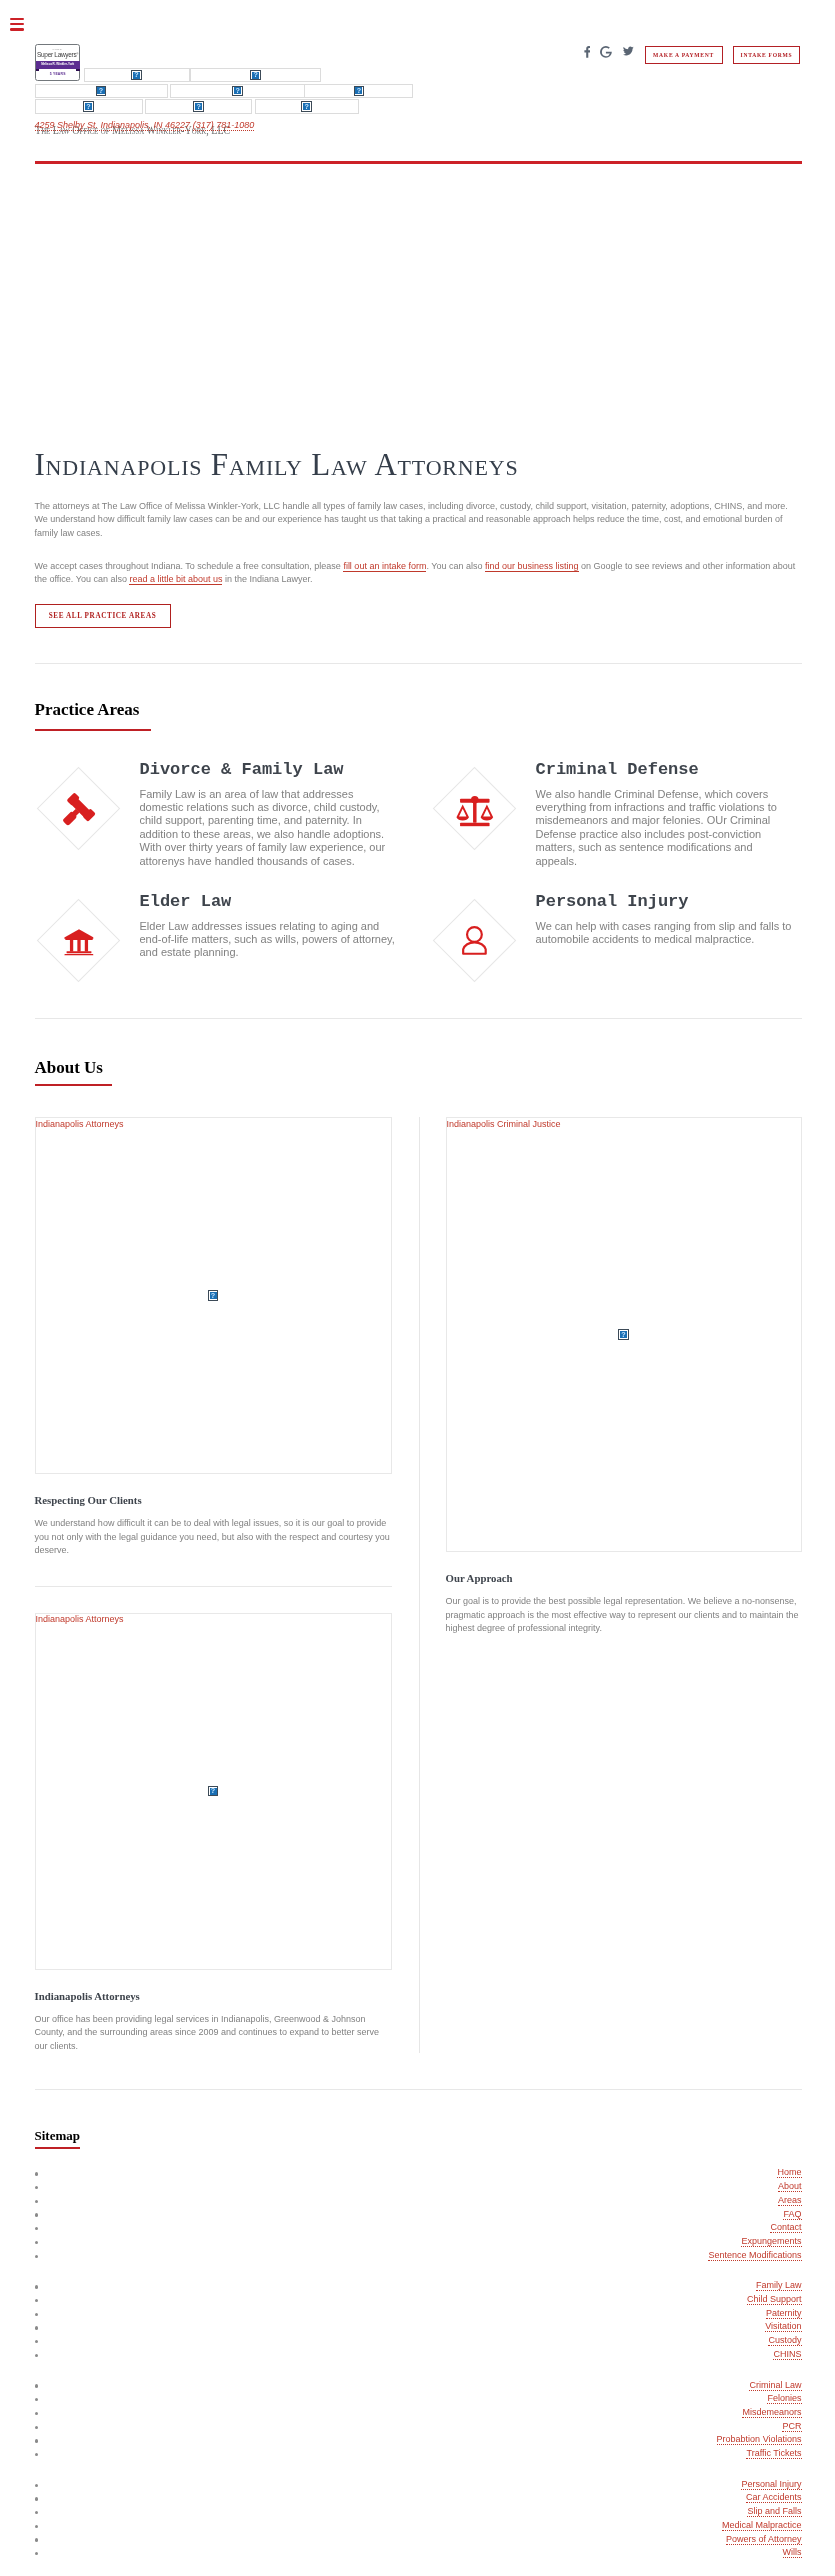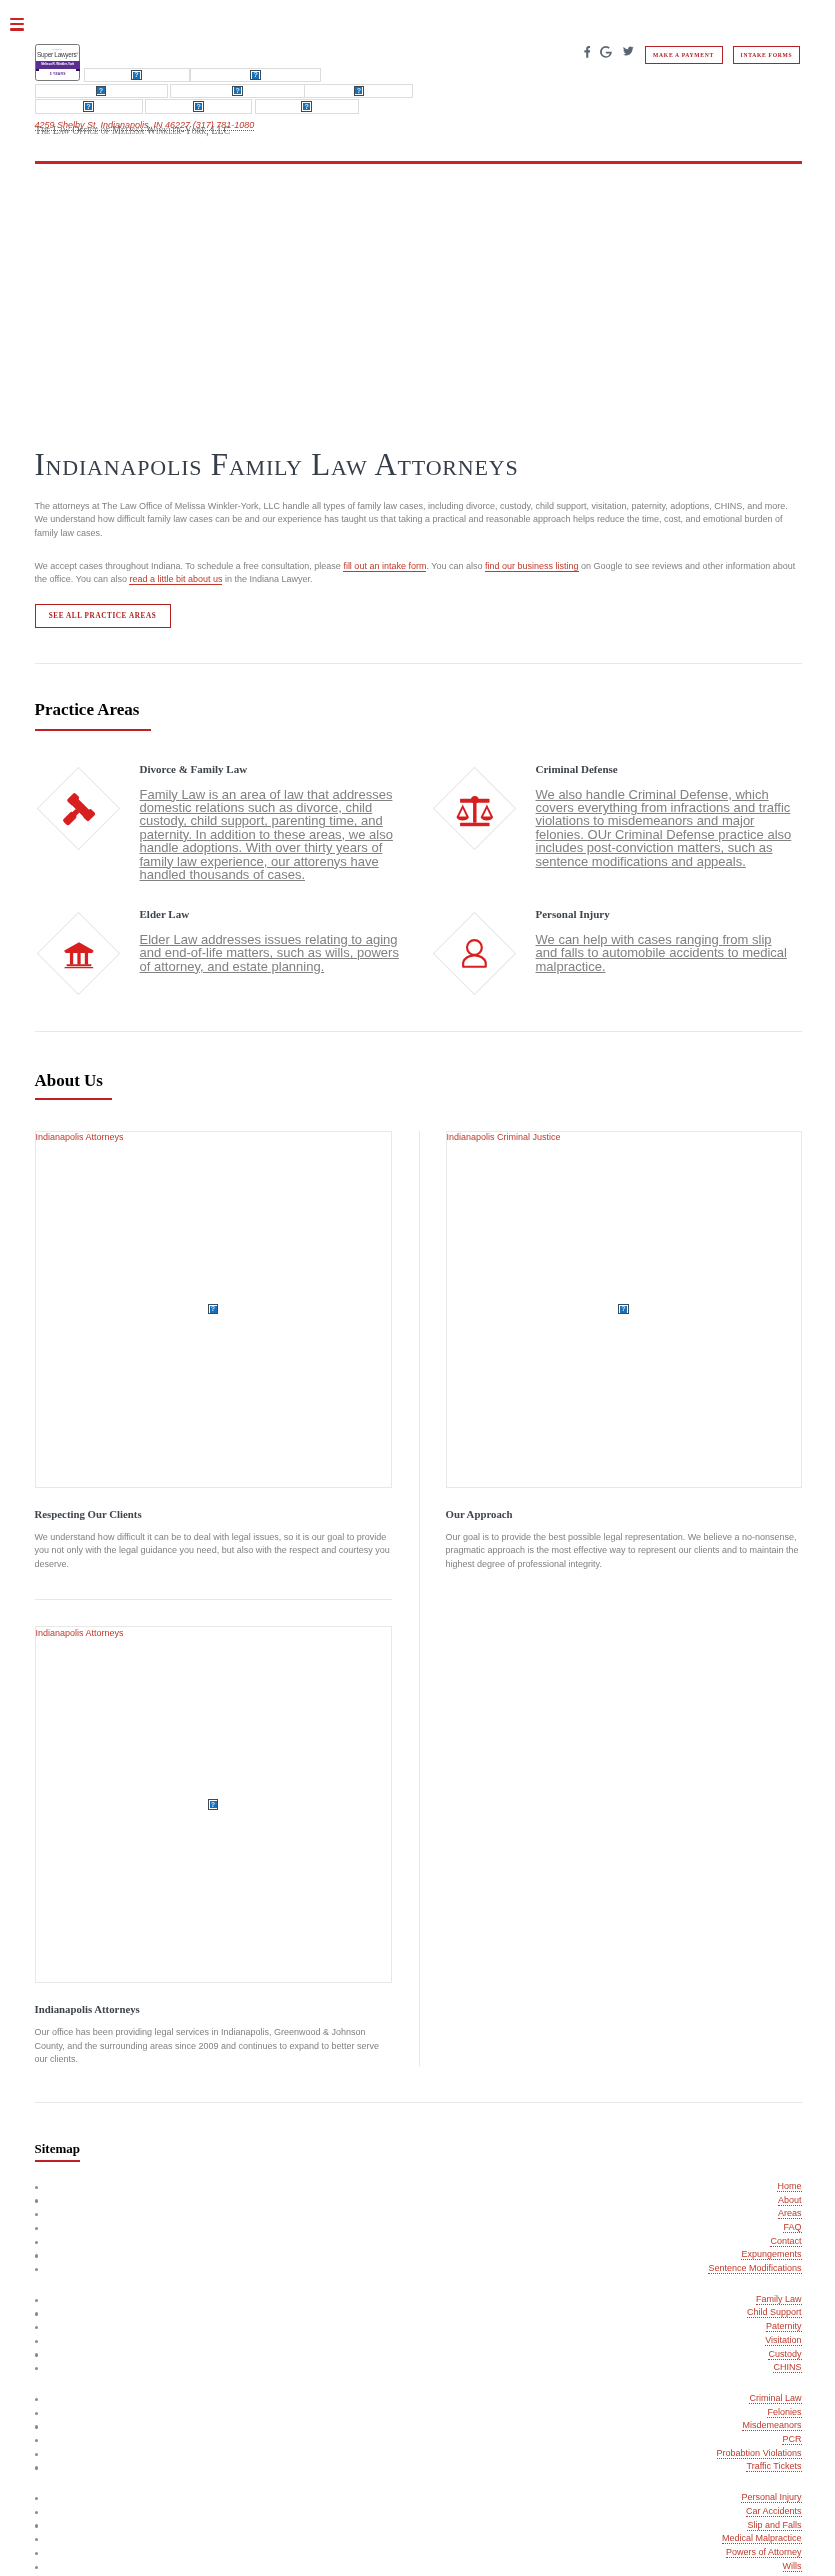--- a/index.html
+++ b/index.html
@@ -69,22 +69,22 @@
   .sitemap-section{padding-top:40px;padding-bottom:0;}
   h2.sect{font-family:"Liberation Serif",serif;font-weight:bold;font-size:17px;color:#000000;margin:0;padding:0;display:block;line-height:17px;}
   .sectline{width:116px;height:2px;background:#bf2025;margin-top:11px;}
 
   .pa-grid{display:flex;flex-wrap:wrap;margin-top:23px;width:797px;}
   .pa-item{width:396px;display:flex;}
   .pa-icon{width:105px;flex:0 0 105px;display:flex;align-items:flex-start;justify-content:flex-start;padding-top:25px;padding-left:14.4px;}
   .diamond{width:59px;height:59px;border:0.7px solid #e6e6e6;transform:rotate(45deg);display:flex;align-items:center;justify-content:center;}
   .diamond > svg{transform:rotate(-45deg);}
   .pa-body{flex:1;padding-right:30px;padding-top:12.4px;}
-  .pa-body h3{font-family:Liberation Serif, serif;font-size:11px;font-weight:bold;color:#3e444c;margin:0 0 13.7px 0;line-height:7.8px;}
-  .pa-body p{margin:0;font-size:13px;line-height:13.4px;color:#818181;text-decoration:underline;}
+  .pa-body h3{font-family:Liberation Mono, monospace;font-size:17px;font-weight:bold;color:#3e444c;margin:0 0 13.7px 0;line-height:7.8px;}
+  .pa-body p{margin:0;font-size:11px;line-height:13.4px;color:#818181;}
   .pa-grid .pa-item:nth-child(3),.pa-grid .pa-item:nth-child(4){margin-top:17.6px;}
 
   
   .about-grid{display:flex;margin-top:31px;}
   .about-col{flex:0 0 auto;}
   .about-col.left{width:357px;}
   .about-col.right{width:356px;margin-left:54px;position:relative;}
   .about-col.right:before{content:"";position:absolute;left:-27px;top:0;bottom:0;width:0.7px;background:#e6e6e6;}
   .imgbox{border:0.7px solid #e8e8e8;position:relative;background:#fff;}
   .imgbox .alt{position:absolute;left:0px;top:0.7px;color:#c0392b;font-size:9px;line-height:10.4px;font-family:"Liberation Sans",sans-serif;}
@@ -316,21 +316,21 @@
         <div class="imgbox" style="height:357px;margin-top:26px">
           <span class="alt">Indianapolis Attorneys</span>
           <span class="bi bimg">
               <span>?</span>
             </span>
         </div>
         <h3>Indianapolis Attorneys</h3>
         <p>Our office has been providing legal services in Indianapolis, Greenwood &amp; Johnson County, and the surrounding areas since 2009 and continues to expand to better serve our clients.</p>
       </div>
       <div class="about-col right">
-        <div class="imgbox" style="height:357px">
+        <div class="imgbox" style="height:435px">
           <span class="alt">Indianapolis Criminal Justice</span>
           <span class="bi bimg">
               <span>?</span>
             </span>
         </div>
         <h3>Our Approach</h3>
         <p>Our goal is to provide the best possible legal representation. We believe a no-nonsense, pragmatic approach is the most effective way to represent our clients and to maintain the highest degree of professional integrity.</p>
       </div>
     </div>
   </div>

